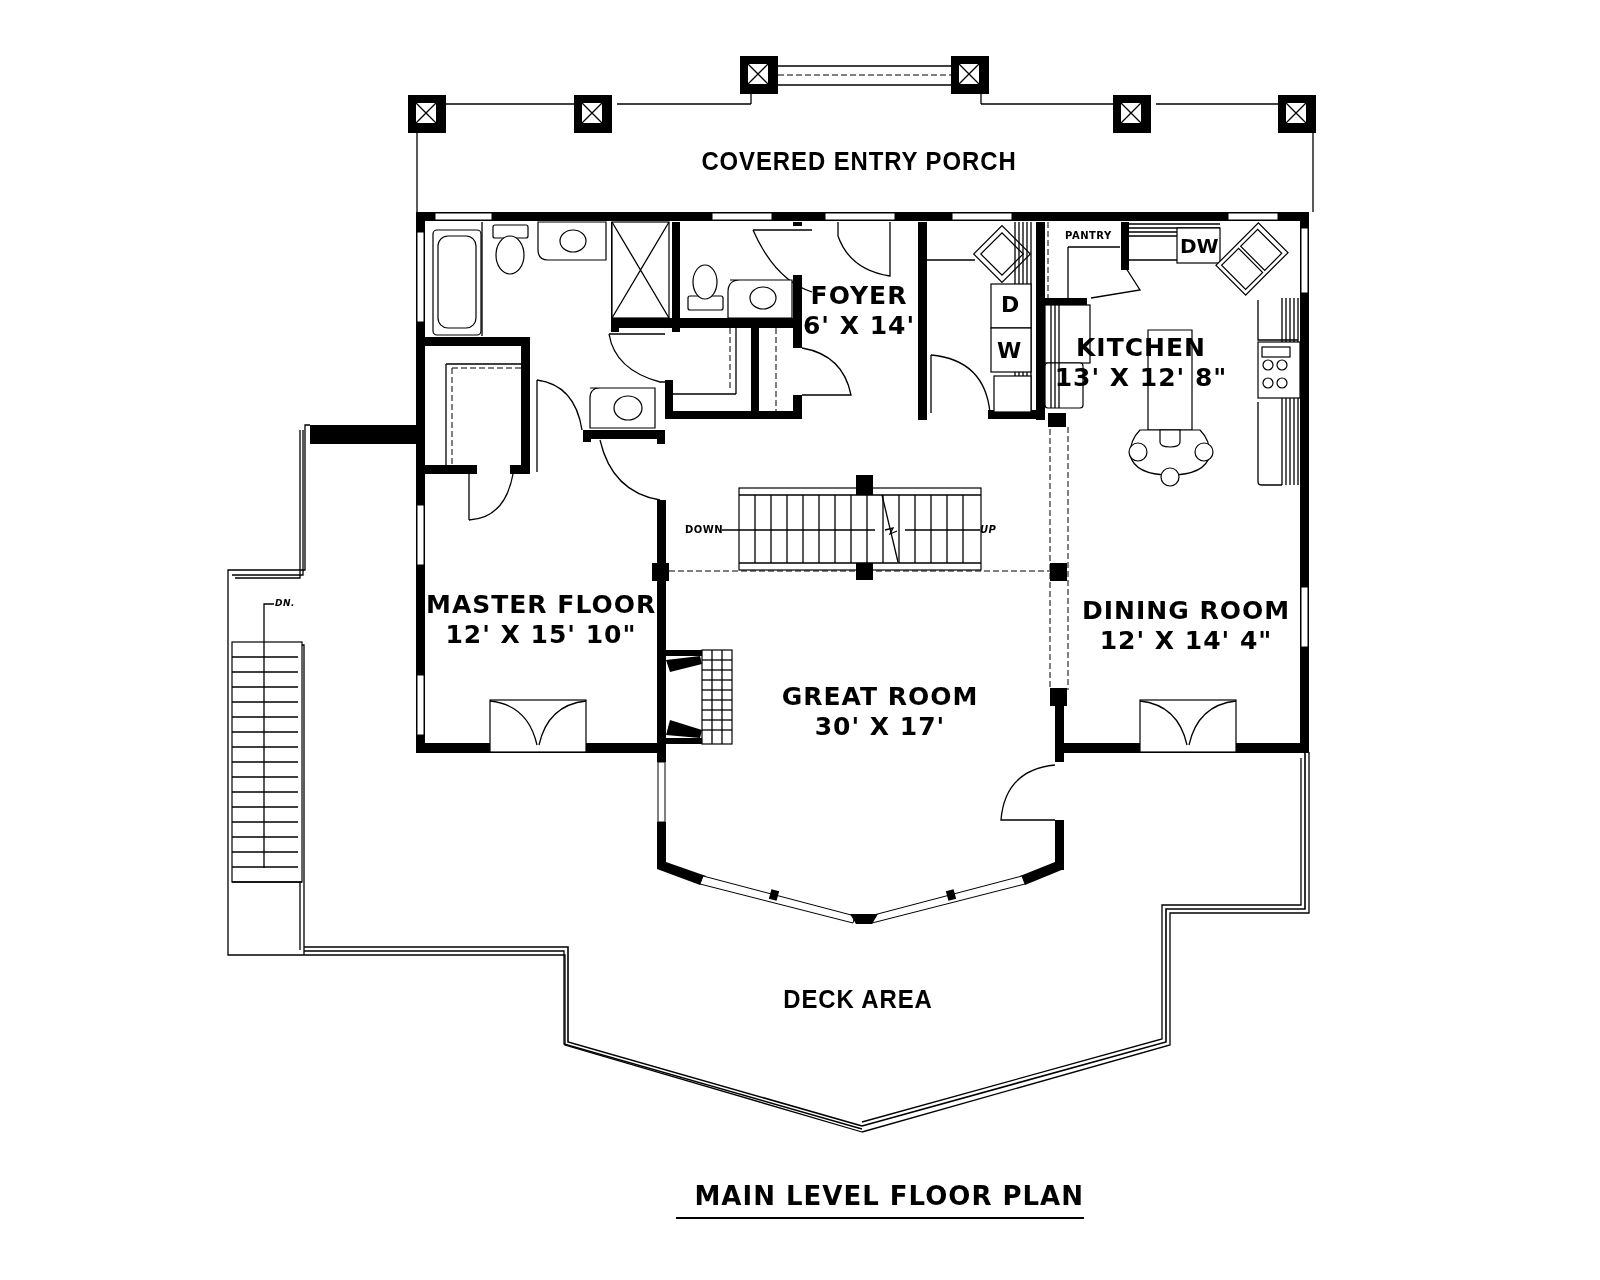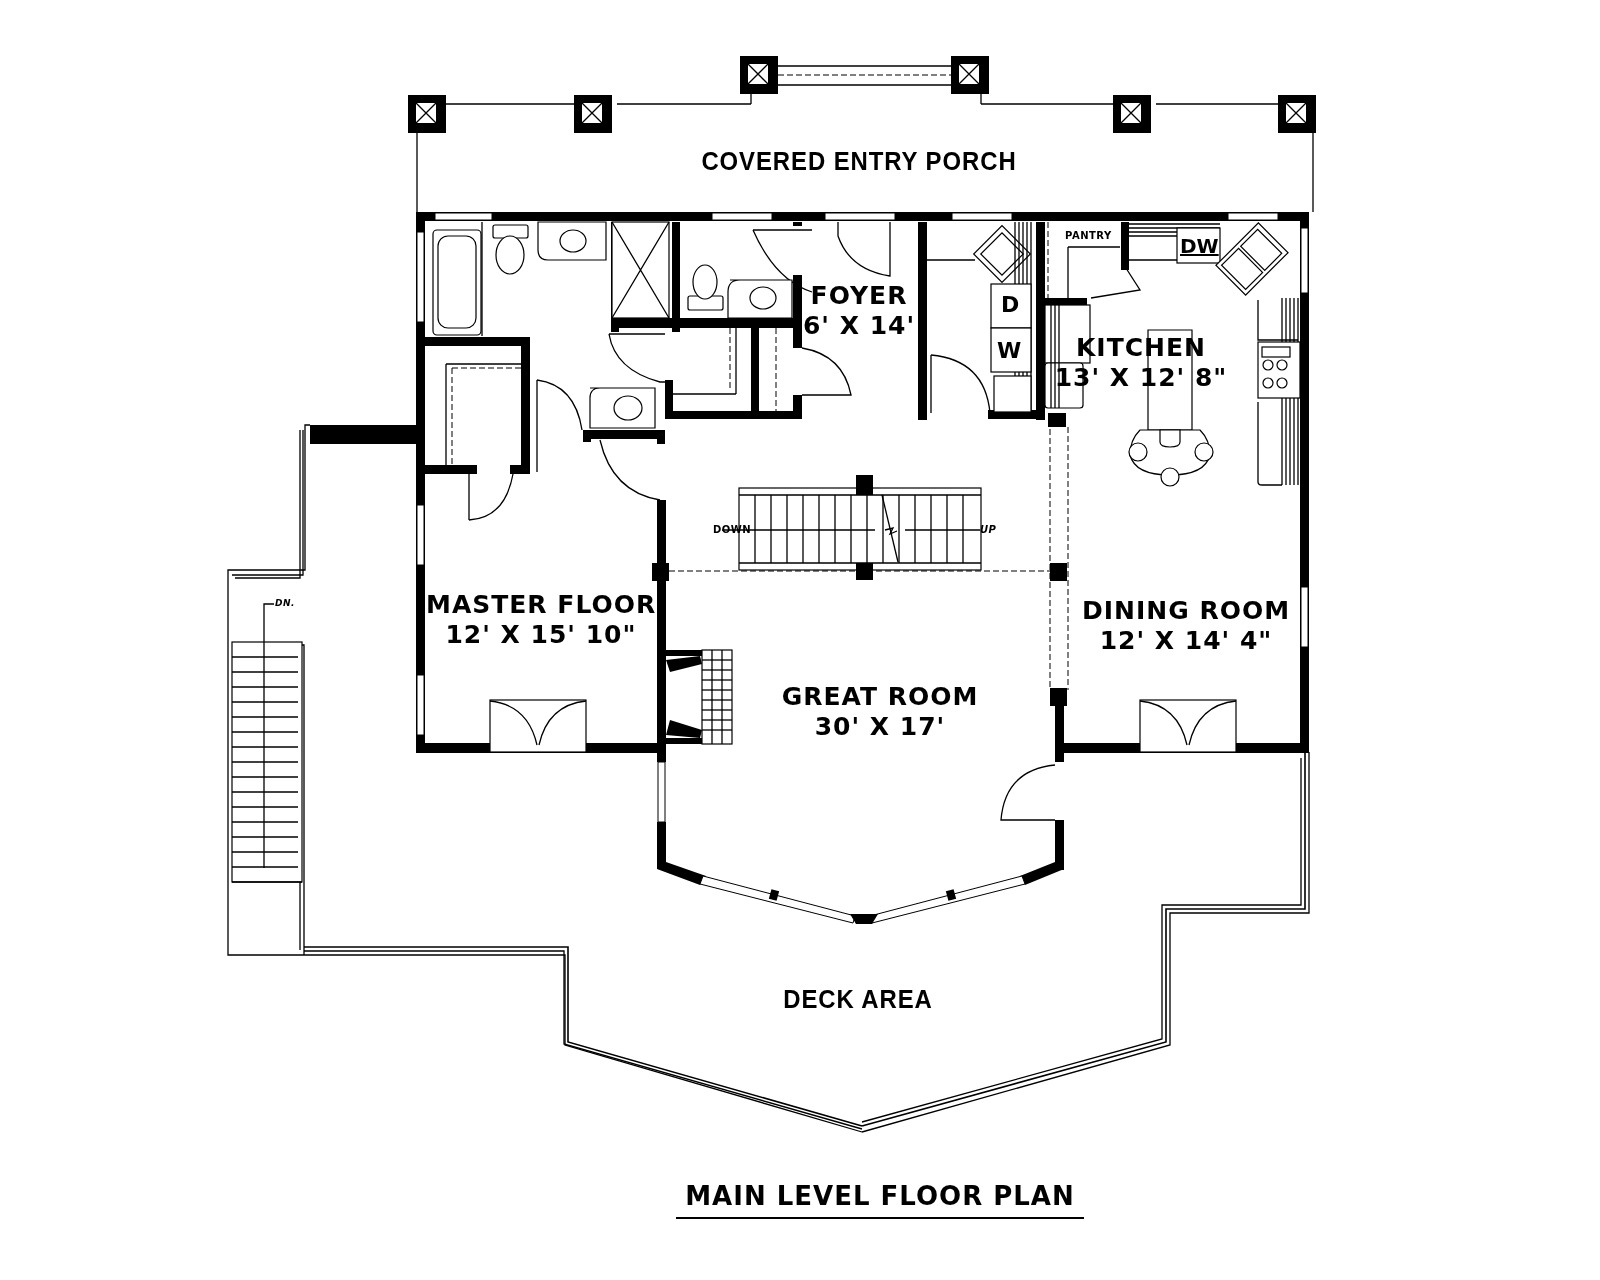--- a/index.html
+++ b/index.html
@@ -9,21 +9,21 @@
     .thin { stroke: #000; stroke-width: 1.3; fill: none; }
     .thin2 { stroke: #000; stroke-width: 1.6; fill: none; }
     .dash { stroke: #000; stroke-width: 1; fill: none; stroke-dasharray: 6 3; }
     .win { fill: #fff; stroke: #000; stroke-width: 1; }
     .fix { fill: #fff; stroke: #000; stroke-width: 1.2; }
     .lbl { position: absolute; font-weight: bold; color: #000; text-align: center; white-space: nowrap; line-height: 1.2; letter-spacing: 1px; }
     .room-name { font-size: 25px; }
     .room-dim { font-size: 25px; }
     .small-lbl { font-size: 10px; letter-spacing: 0.5px; }
     .narrow { font-family: "Liberation Sans", sans-serif; font-size: 26px; letter-spacing: 1px; transform: scaleX(0.92); }
-    .title { position: absolute; left: 676px; top: 1181px; font-size: 26px; font-weight: bold; letter-spacing: 1px; border-bottom: 2px solid #000; padding-bottom: 6px; width: 408px; text-align: center; }
+    .title { position: absolute; left: 676px; top: 1181px; font-size: 26px; font-weight: bold; letter-spacing: 1px; border-bottom: 2px solid #000; padding-bottom: 6px; width: 408px; text-align: right; }
   </style>
 </head>
 <body>
 
 <svg id="plan" viewBox="0 0 1600 1280" xmlns="http://www.w3.org/2000/svg">
 
   <g>
 
     <line class="thin" x1="417" y1="133" x2="417" y2="212"></line>
     <line class="thin" x1="1313" y1="133" x2="1313" y2="212"></line>
@@ -392,20 +392,20 @@
 </div>
 
 <div class="lbl" style="left:1075px; top:596px; width:222px;">
   <div class="room-name">DINING ROOM</div>
   <div class="room-dim">12' X 14' 4"</div>
 </div>
 
 <div class="lbl narrow" style="left:758px; top:984px; width:200px;">DECK AREA</div>
 
 <div class="lbl small-lbl" style="left:1065px; top:230px;">PANTRY</div>
-<div class="lbl" style="left:1180px; top:234px; font-size:20px; letter-spacing:0;text-decoration:underline;">DW</div>
+<div class="lbl" style="left:1180px; top:234px; font-size:20px; letter-spacing:0;">DW</div>
 <div class="lbl" style="left:1001px; top:292px; font-size:22px;">D</div>
 <div class="lbl" style="left:997px; top:338px; font-size:22px;">W</div>
-<div class="lbl small-lbl" style="left:713px; top:524px;">DOWN</div>
+<div class="lbl small-lbl" style="left:685px; top:524px;">DOWN</div>
 <div class="lbl small-lbl" style="left:980px; top:524px;font-style:italic;">UP</div>
 <div class="lbl small-lbl" style="left:275px; top:598px; font-size:9px;font-style:italic;">DN.</div>
 
 <div class="title">MAIN LEVEL FLOOR PLAN</div>
 
 </body></html>

